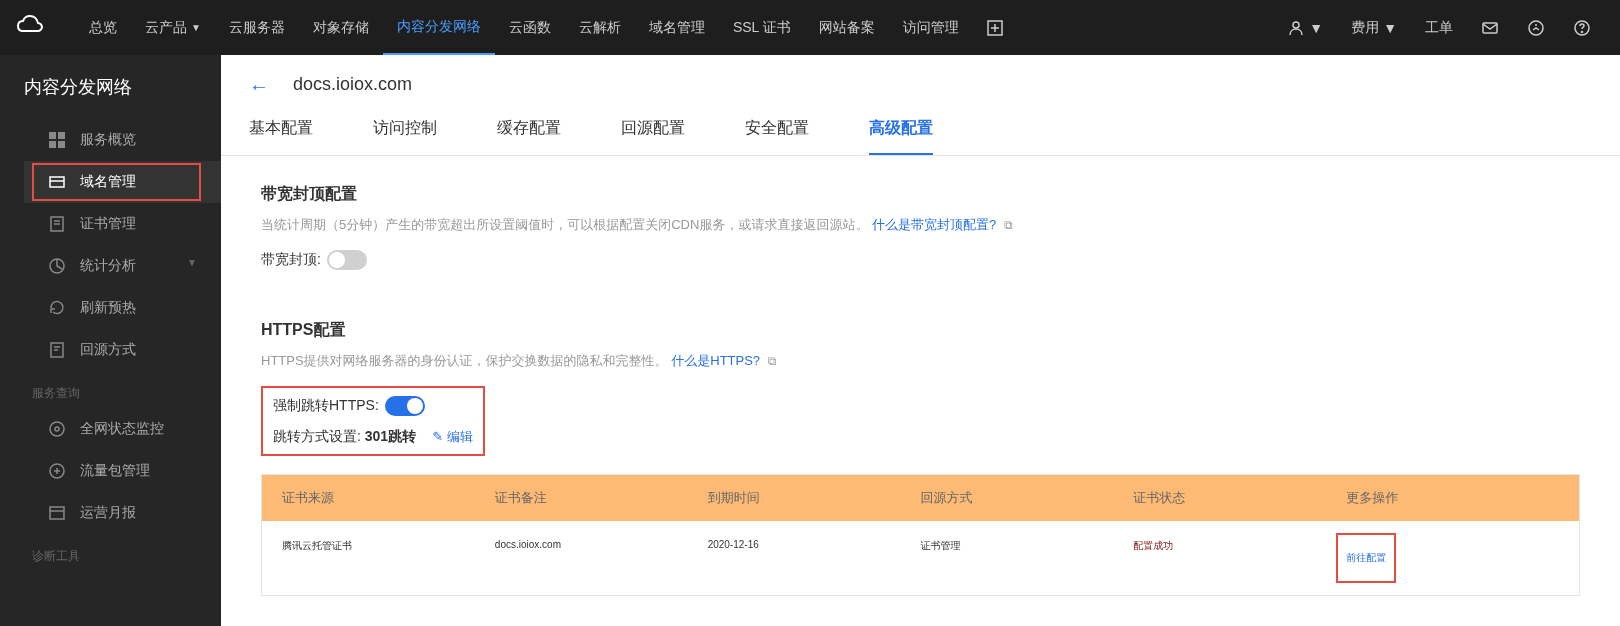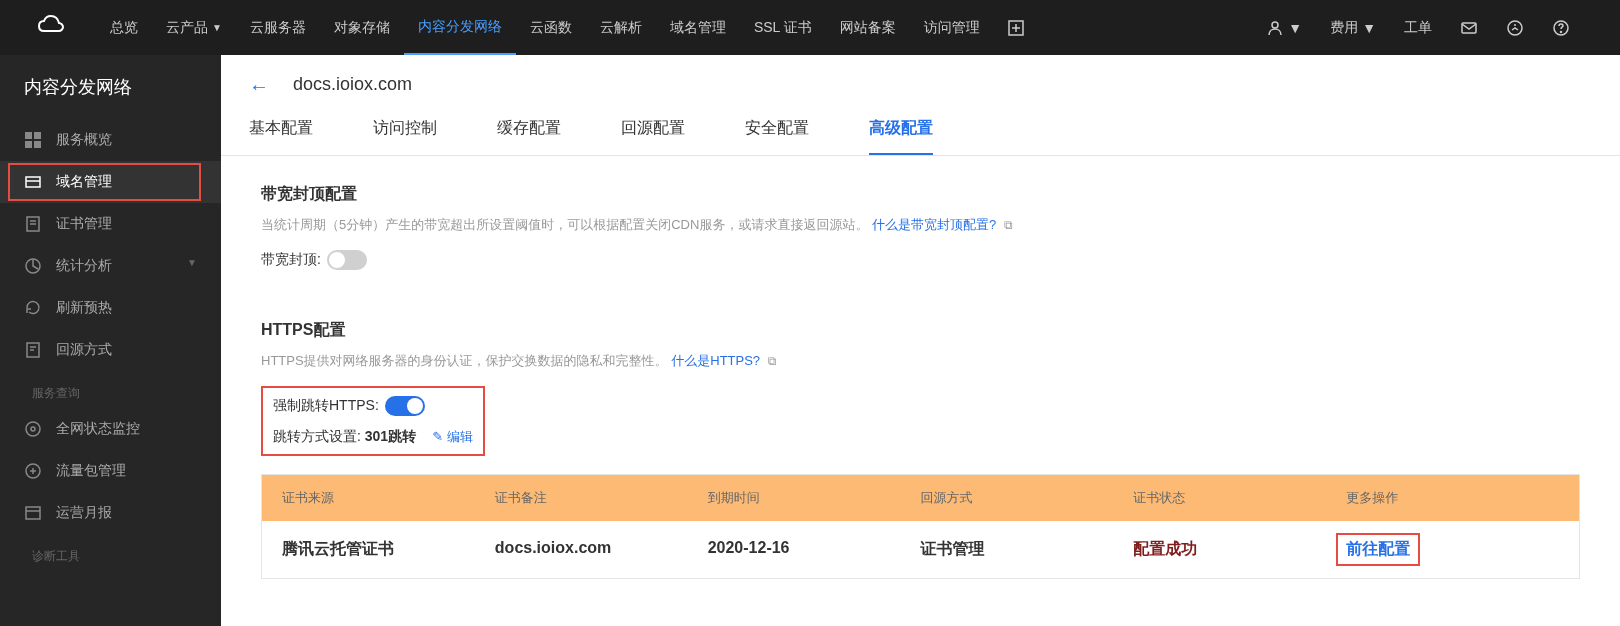--- a/index.html
+++ b/index.html
@@ -1,28 +1,28 @@
 <!DOCTYPE html>
 <html><head>
 <meta charset="utf-8">
 <style>
 * { margin: 0; padding: 0; box-sizing: border-box; font-family: -apple-system, BlinkMacSystemFont, "PingFang SC", "Microsoft YaHei", sans-serif; }
 body { width: 1620px; height: 626px; overflow: hidden; background: #f5f5f5; }
-.top-bar { height: 55px; background: #1e1e1e; display: flex; align-items: center; padding: 0 36px; color: #ccc; font-size: 14px; }
+.top-bar { height: 55px; background: #1e1e1e; display: flex; align-items: center; padding: 0 15px; color: #ccc; font-size: 14px; }
 .top-bar .logo { width: 30px; height: 30px; margin-right: 30px; }
 .top-bar .nav-item { padding: 0 14px; cursor: pointer; color: #ccc; height: 55px; display: flex; align-items: center; }
 .top-bar .nav-item.active { color: #4a9eff; border-bottom: 2px solid #4a9eff; }
 .top-bar .nav-item .chev { margin-left: 4px; font-size: 10px; }
 .top-bar .spacer { flex: 1; }
 .top-bar .right-item { padding: 0 14px; cursor: pointer; color: #ccc; display: flex; align-items: center; }
 .top-bar .icon-box { padding: 0 14px; cursor: pointer; color: #ccc; }
 .main-wrap { display: flex; height: 571px; }
 .sidebar { width: 221px; background: #262626; color: #ccc; padding-top: 20px; }
 .sidebar-title { color: #fff; font-size: 18px; font-weight: 500; padding: 0 24px 20px; }
-.sidebar-item { display: flex; align-items: flex-start; padding: 12px 24px; cursor: pointer; color: #aaa; font-size: 14px; position: relative; }
+.sidebar-item { display: flex; align-items: flex-start; padding: 12px 24px; cursor: pointer; color: #aaa; font-size: 14px; position: relative; margin-left: 24px; }
 .sidebar-item.active { color: #fff; background: #333; }
 .sidebar-item.active.highlight-red::before { content: ''; position: absolute; left: 8px; right: 20px; top: 2px; bottom: 2px; border: 2px solid #e54d42; pointer-events: none; }
 .sidebar-item .s-icon { width: 18px; height: 18px; margin-right: 14px; display: inline-block; }
 .sidebar-item .chev { margin-left: auto; font-size: 10px; color: #666; }
 .sidebar-section { color: #666; font-size: 12px; padding: 14px 32px 6px; }
 .content { flex: 1; background: #fff; display: flex; flex-direction: column; overflow: auto; }
 .page-header { padding: 18px 28px 0; display: flex; align-items: center; }
 .back-arrow { color: #2670e8; font-size: 20px; margin-right: 24px; cursor: pointer; }
 .page-title { font-size: 18px; font-weight: 500; color: #333; }
 .tabs { display: flex; padding: 22px 28px 0; border-bottom: 1px solid #e5e5e5; }
@@ -39,25 +39,25 @@
 .toggle.off { background: #d0d0d0; }
 .toggle.on { background: #2670e8; }
 .toggle .knob { width: 16px; height: 16px; background: #fff; border-radius: 50%; position: absolute; top: 2px; }
 .toggle.off .knob { left: 2px; }
 .toggle.on .knob { right: 2px; }
 .highlight-box { border: 2px solid #e54d42; padding: 8px 10px; display: inline-block; }
 .edit-link { color: #2670e8; margin-left: 16px; cursor: pointer; display: inline-flex; align-items: center; font-size: 13px; }
 .edit-link .pen { margin-right: 4px; }
 .table { width: calc(100% - 80px); margin: 8px 40px 0; border: 1px solid #e5e5e5; }
 .table-header { display: flex; background: #fdba74; padding: 14px 20px; font-size: 13px; color: #666; font-weight: 500; }
-.table-row { display: flex; padding: 18px 20px; font-size: 16px; color: #333; font-weight: bold; }
+.table-row { display: flex; padding: 18px 20px; font-size: 10px; color: #333; }
 .col { flex: 1; }
 .status-ok { color: #7f1d1d; }
 .action-link { color: #2670e8; cursor: pointer; }
-.action-highlight { border: 2px solid #e54d42; padding: 4px 8px; display: inline-block; margin: -6px -10px; }
+.action-highlight { border: 2px solid #e54d42; padding: 16px 8px; display: inline-block; margin: -6px -10px; }
 svg { display: block; }
 </style>
 </head>
 <body>
 
 <div class="top-bar">
   <span class="logo">
     <svg viewBox="0 0 30 30" fill="none" stroke="#fff" stroke-width="2">
         <path d="M8 18 c-3 0 -5 -2 -5 -5 c0 -3 2 -5 5 -5 c1 -3 4 -5 7 -5 c4 0 7 3 8 7 c2 0 4 2 4 4 c0 2 -2 4 -4 4 z"></path>
       </svg>

